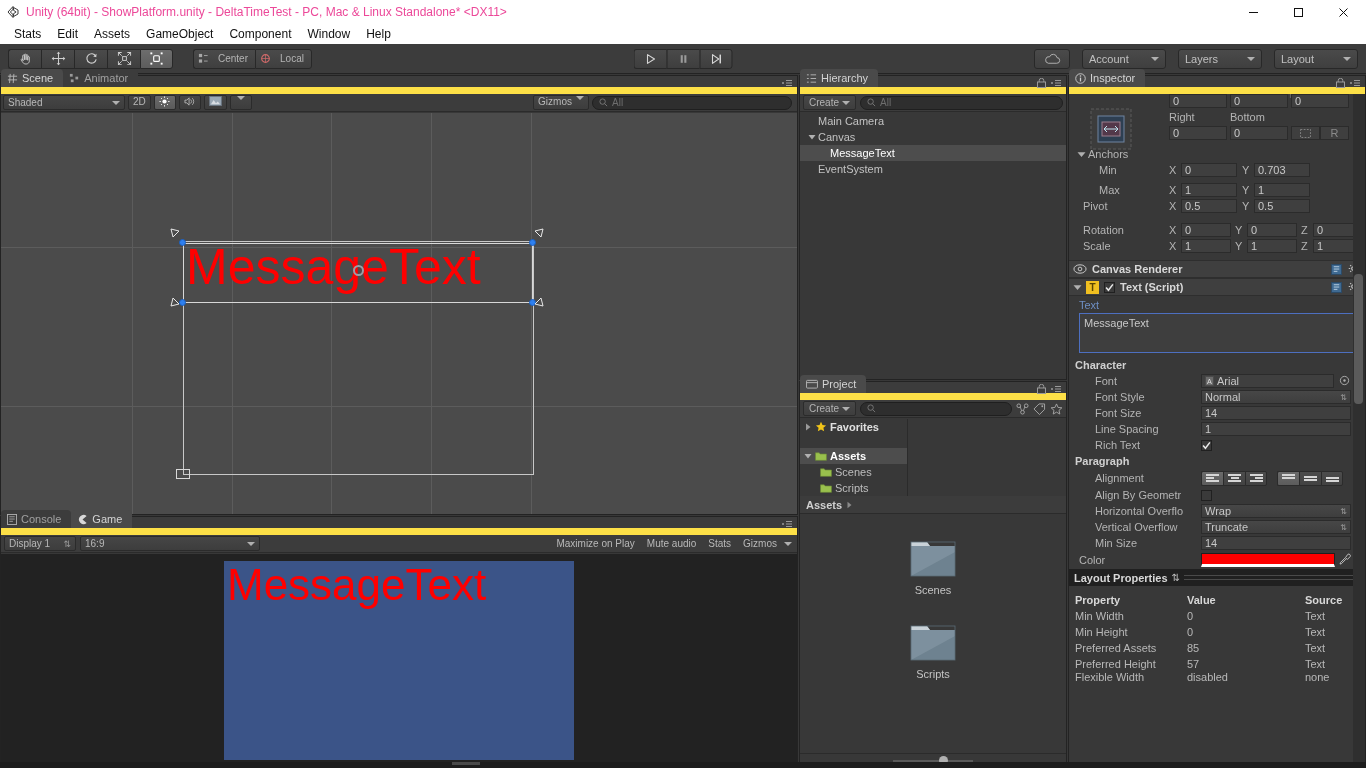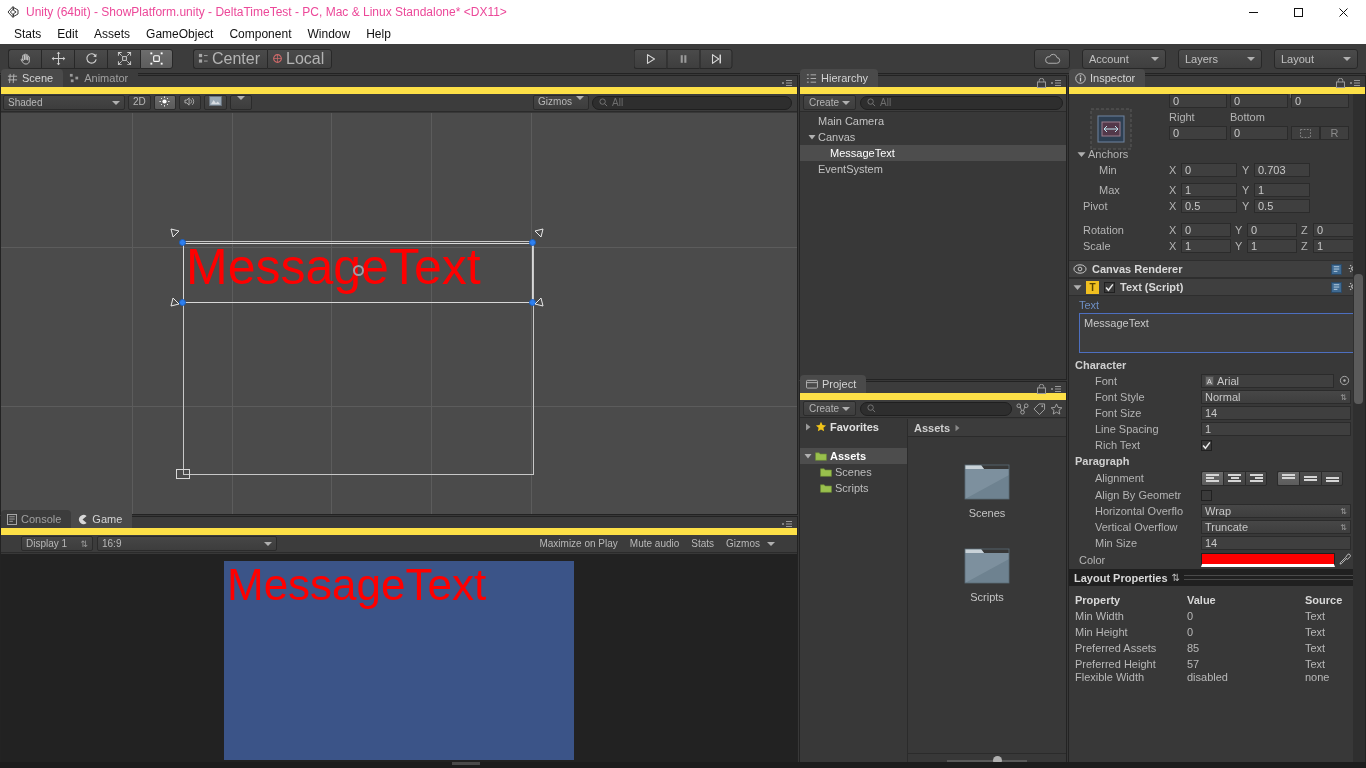--- a/index.html
+++ b/index.html
@@ -58,22 +58,22 @@
   .tbtn:first-child { border-radius: 3px 0 0 3px; }
   .tbtn:last-child { border-right: 1px solid #282828; border-radius: 0 3px 3px 0; }
   .tbtn.active { background: linear-gradient(#6d6d6d,#5d5d5d); color: #fff; }
   .tbtn svg { display: block; }
 
   .pivot-group { display: flex; margin-left: 20px; }
   .pbtn {
     height: 20px; padding: 0 7px 0 4px;
     background: linear-gradient(#4a4a4a,#3f3f3f);
     border: 1px solid #282828; border-right: none;
-    display: flex; align-items: center; gap: 3px;
-    color: #b4b4b4; font-size: 16px; white-space: nowrap;
+    display: flex; align-items: center; gap: 9px;
+    color: #b4b4b4; font-size: 10px; white-space: nowrap;
   }
   .pbtn:first-child { border-radius: 3px 0 0 3px; }
   .pbtn:last-child { border-right: 1px solid #282828; border-radius: 0 3px 3px 0; }
 
   .play-group {
     position: absolute; left: 50%; transform: translateX(-50%);
     display: flex;
   }
   .playbtn {
     width: 33px; height: 20px;
@@ -181,21 +181,21 @@
 
   
   #hierarchy-panel { left: 799px; top: 75px; width: 268px; height: 305px; }
   .hier-list { position: absolute; left:0; right:0; top: 37px; bottom: 0; background: #383838; overflow: hidden; }
   .hier-row { height: 16px; display: flex; align-items: center; padding-left: 6px; font-size: 11px; color: #c2c2c2; }
   .hier-row.selected { background: #4d4d4d; color: #ffffff; }
   .hier-arrow { width: 12px; display: flex; align-items: center; justify-content: center; }
 
   
   #project-panel { left: 799px; top: 381px; width: 268px; height: 387px; }
-  .project-body { position: absolute; left:0; right:0; top:37px; bottom:0; display: flex; }
+  .project-body { position: absolute; left:0; right:0; top:37px; bottom:0; display: flex; flex-direction: column; }
   .proj-left { width: 108px; background: #383838; border-right: 1px solid #2b2b2b; }
   .proj-right { flex: 1; background: #383838; position: relative; }
   .proj-crumb {
     height: 18px; background: #3c3c3c; display: flex; align-items: center;
     padding-left: 6px; gap: 4px; font-size: 11px; color: #d0d0d0; font-weight: bold;
     border-bottom: 1px solid #2b2b2b;
   }
   .proj-row { height: 16px; display: flex; align-items: center; font-size: 11px; color: #bdbdbd; gap: 3px; }
   .proj-row.sel { background: #4d4d4d; color: #fff; font-weight: bold; }
   .asset-grid { padding-top: 16px; display: flex; flex-direction: column; align-items: center; gap: 18px; }
@@ -261,21 +261,21 @@
   }
   .align-btn:first-child { border-radius: 2px 0 0 2px; }
   .align-btn:last-child { border-right: 1px solid #2b2b2b; border-radius: 0 2px 2px 0; }
   .align-btn.sel { background: linear-gradient(#6b6b6b,#5c5c5c); }
   .al-line { height: 2px; background: #d6d6d6; }
 
   
   #game-panel { left: 0; top: 516px; width: 798px; height: 252px; }
   .game-toolbar {
     height: 18px; background: #3c3c3c; display: flex; align-items: center; gap: 4px;
-    padding: 0 20px; border-bottom: 1px solid #2b2b2b;
+    padding: 0 3px; border-bottom: 1px solid #2b2b2b;
   }
   .gt-drop {
     height: 15px; background: linear-gradient(#464646,#3d3d3d);
     border: 1px solid #2b2b2b; border-radius: 2px;
     display: flex; align-items: center; justify-content: space-between;
     padding: 0 4px; font-size: 10px; color: #b8b8b8;
   }
   .gt-toggle { font-size: 10px; color: #b8b8b8; padding: 0 5px; height: 15px; display: flex; align-items: center; }
   .game-view { position: absolute; left: 0; right: 0; top: 37px; bottom: 0; background: #222222; }
   .game-screen {

